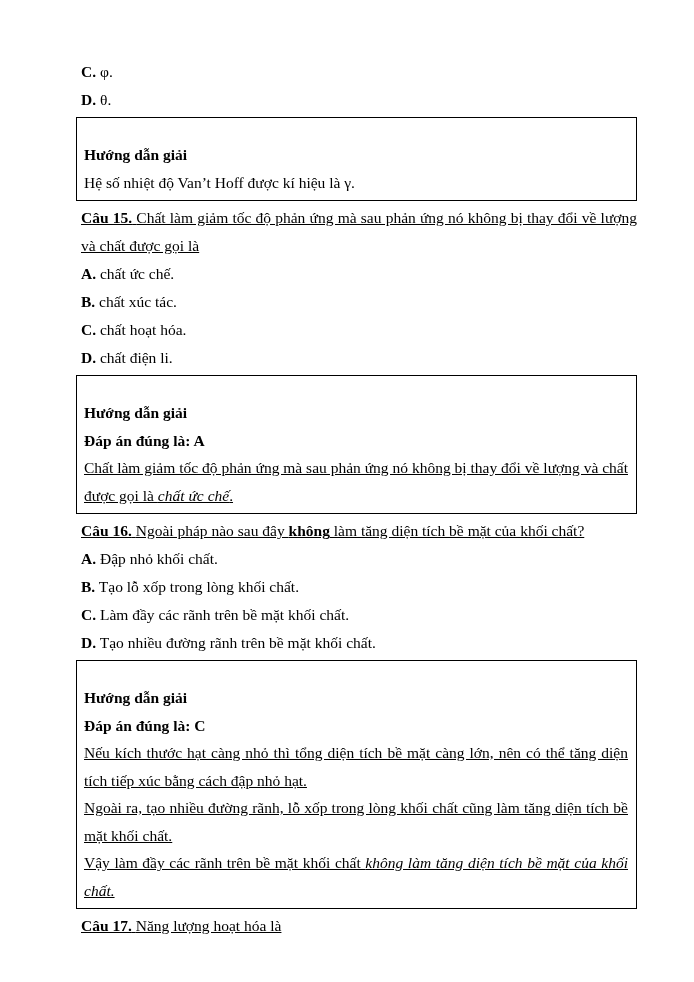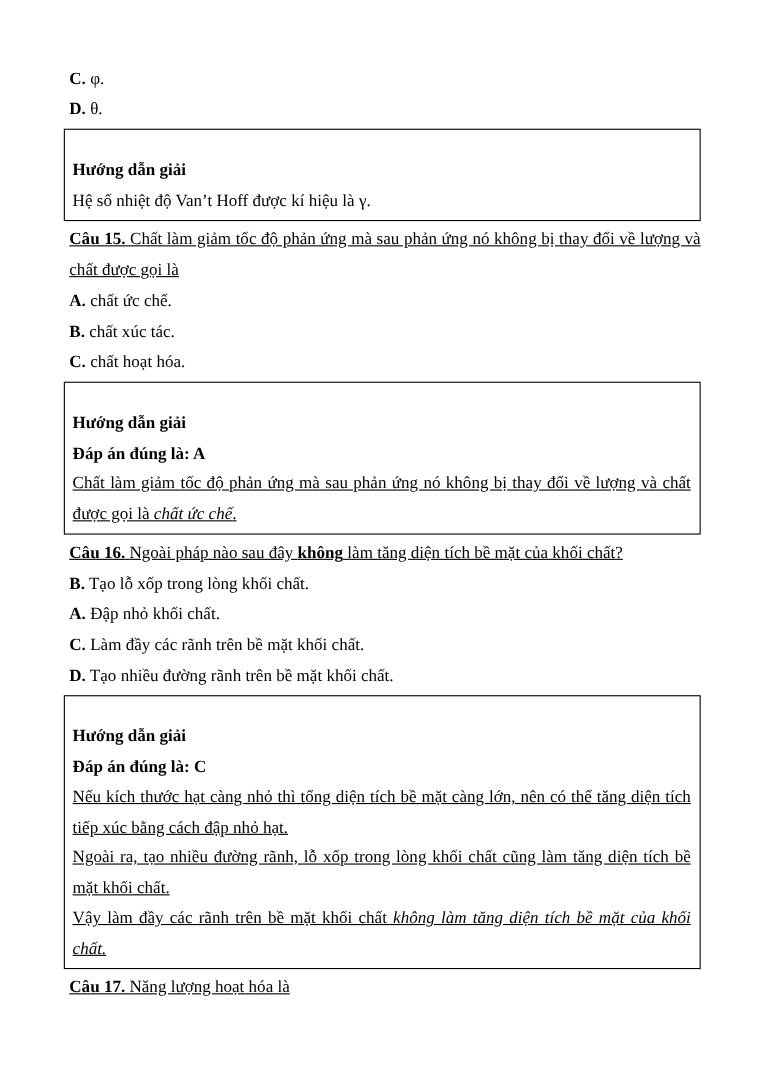--- a/index.html
+++ b/index.html
@@ -9,21 +9,21 @@
     background: #ffffff;
     color: #000000;
     font-family: "Liberation Serif", "DejaVu Serif", serif;
     font-size: 15.5px;
     overflow: hidden;
   }
   .page {
     box-sizing: border-box;
     width: 694px;
     height: 830px;
-    padding: 58px 57px 20px 58px;
+    padding: 58px 57px 20px 76px;
   }
   .line, .para {
     margin: 0;
     line-height: 28px;
   }
   .para { text-align: justify; text-decoration: underline; }
   .indent { padding-left: 5px; }
   b.lbl { font-weight: bold; }
   .solution-box {
     box-sizing: border-box;
@@ -46,30 +46,31 @@
 
   <div class="solution-box">
     <p class="line box-heading">Hướng dẫn giải</p>
     <p class="line">Hệ số nhiệt độ Van’t Hoff được kí hiệu là γ.</p>
   </div>
 
   <p class="para indent"><b class="lbl">Câu 15.</b> <span>Chất làm giảm tốc độ phản ứng mà sau phản ứng nó không bị thay đổi về lượng và chất được gọi là</span></p>
   <p class="line indent"><b class="lbl">A.</b> <span>chất ức chế.</span></p>
   <p class="line indent"><b class="lbl">B.</b> <span>chất xúc tác.</span></p>
   <p class="line indent"><b class="lbl">C.</b> <span>chất hoạt hóa.</span></p>
+  <p class="line indent"><b class="lbl">D.</b> <span>chất điện li.</span></p>
 
   <div class="solution-box">
     <p class="line box-heading">Hướng dẫn giải</p>
     <p class="line answer-line">Đáp án đúng là: A</p>
     <p class="para"><span>Chất làm giảm tốc độ phản ứng mà sau phản ứng nó không bị thay đổi về lượng và chất được gọi là </span><i class="em">chất ức chế</i><span>.</span></p>
   </div>
 
   <p class="para indent"><b class="lbl">Câu 16.</b> <span>Ngoài pháp nào sau đây </span><b>không</b><span> làm tăng diện tích bề mặt của khối chất?</span></p>
+  <p class="line indent"><b class="lbl">A.</b> <span>Đập nhỏ khối chất.</span></p>
   <p class="line indent"><b class="lbl">B.</b> <span>Tạo lỗ xốp trong lòng khối chất.</span></p>
-  <p class="line indent"><b class="lbl">A.</b> <span>Đập nhỏ khối chất.</span></p>
   <p class="line indent"><b class="lbl">C.</b> <span>Làm đầy các rãnh trên bề mặt khối chất.</span></p>
   <p class="line indent"><b class="lbl">D.</b> <span>Tạo nhiều đường rãnh trên bề mặt khối chất.</span></p>
 
   <div class="solution-box">
     <p class="line box-heading">Hướng dẫn giải</p>
     <p class="line answer-line">Đáp án đúng là: C</p>
     <p class="para">Nếu kích thước hạt càng nhỏ thì tổng diện tích bề mặt càng lớn, nên có thể tăng diện tích tiếp xúc bằng cách đập nhỏ hạt.</p>
     <p class="para">Ngoài ra, tạo nhiều đường rãnh, lỗ xốp trong lòng khối chất cũng làm tăng diện tích bề mặt khối chất.</p>
     <p class="para"><span>Vậy làm đầy các rãnh trên bề mặt khối chất </span><i class="em">không làm tăng diện tích bề mặt của khối chất.</i></p>
   </div>

